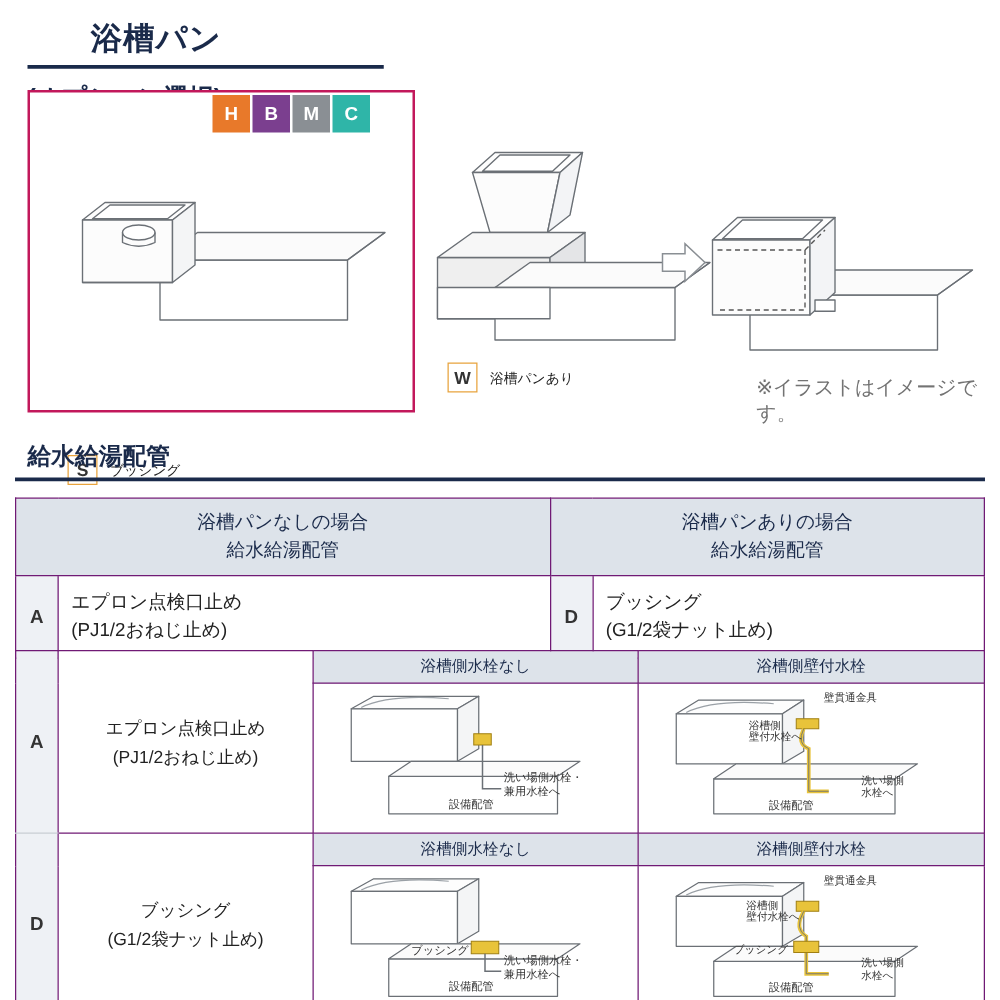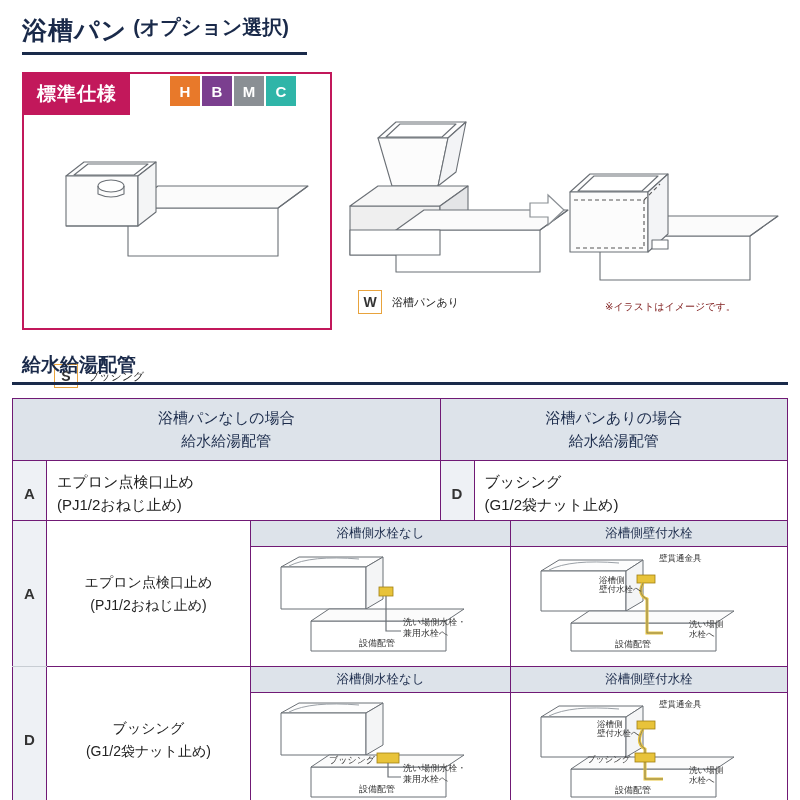--- a/index.html
+++ b/index.html
@@ -7,21 +7,21 @@
     width:800px;height:800px;
     background:#ffffff;
     font-family:"Liberation Sans","DejaVu Sans",sans-serif;
     color:#222;
     position:relative;
     overflow:hidden;
   }
   
   .page-title{
     position:absolute;left:22px;top:14px;
-    display:flex;align-items:flex-start;gap:6px;
+    display:flex;align-items:flex-end;gap:18px;flex-direction:column;
   }
   .page-title .main{
     font-size:25px;font-weight:bold;color:#1a2a4a;letter-spacing:1px;
   }
   .page-title .sub{
     font-size:20px;font-weight:bold;color:#1a2a4a;
   }
   .title-rule{
     position:absolute;left:22px;top:52px;width:285px;height:3px;background:#1a2a4a;
   }
@@ -60,21 +60,21 @@
     font-size:14px;font-weight:bold;background:#fff;
     box-sizing:border-box;
   }
   .opt-row{display:flex;align-items:center;gap:10px;}
   .opt-label{font-size:11px;color:#222;}
 
   #std-option{position:absolute;left:30px;top:290px;}
   #w-option{position:absolute;left:358px;top:290px;}
 
   .note-illust{
-    position:absolute;left:605px;top:300px;font-size:10px;color:#7f1d1d;
+    position:absolute;left:605px;top:300px;font-size:16px;color:#737373;
   }
 
   
   .sec2-title{
     position:absolute;left:22px;top:352px;font-size:19px;font-weight:bold;color:#1a2a4a;
   }
   .sec2-rule{
     position:absolute;left:12px;top:382px;width:776px;height:3px;background:#1a2a4a;
   }
 
@@ -118,21 +118,20 @@
 </head>
 <body>
 
 <div class="page-title">
   <span class="main">浴槽パン</span>
   <span class="sub">(オプション選択)</span>
 </div>
 <div class="title-rule"></div>
 
 <div class="std-panel">
-  <div class="std-badge">標準仕様</div>
   <div class="chips">
     <div class="chip h">H</div>
     <div class="chip b">B</div>
     <div class="chip m">M</div>
     <div class="chip c">C</div>
   </div>
 
   <svg class="svgwrap" width="300" height="160" viewBox="0 0 300 160" style="position:absolute;left:4px;top:42px;">
     <g fill="none" stroke="#6b7076" stroke-width="1.1" stroke-linejoin="round">
 

